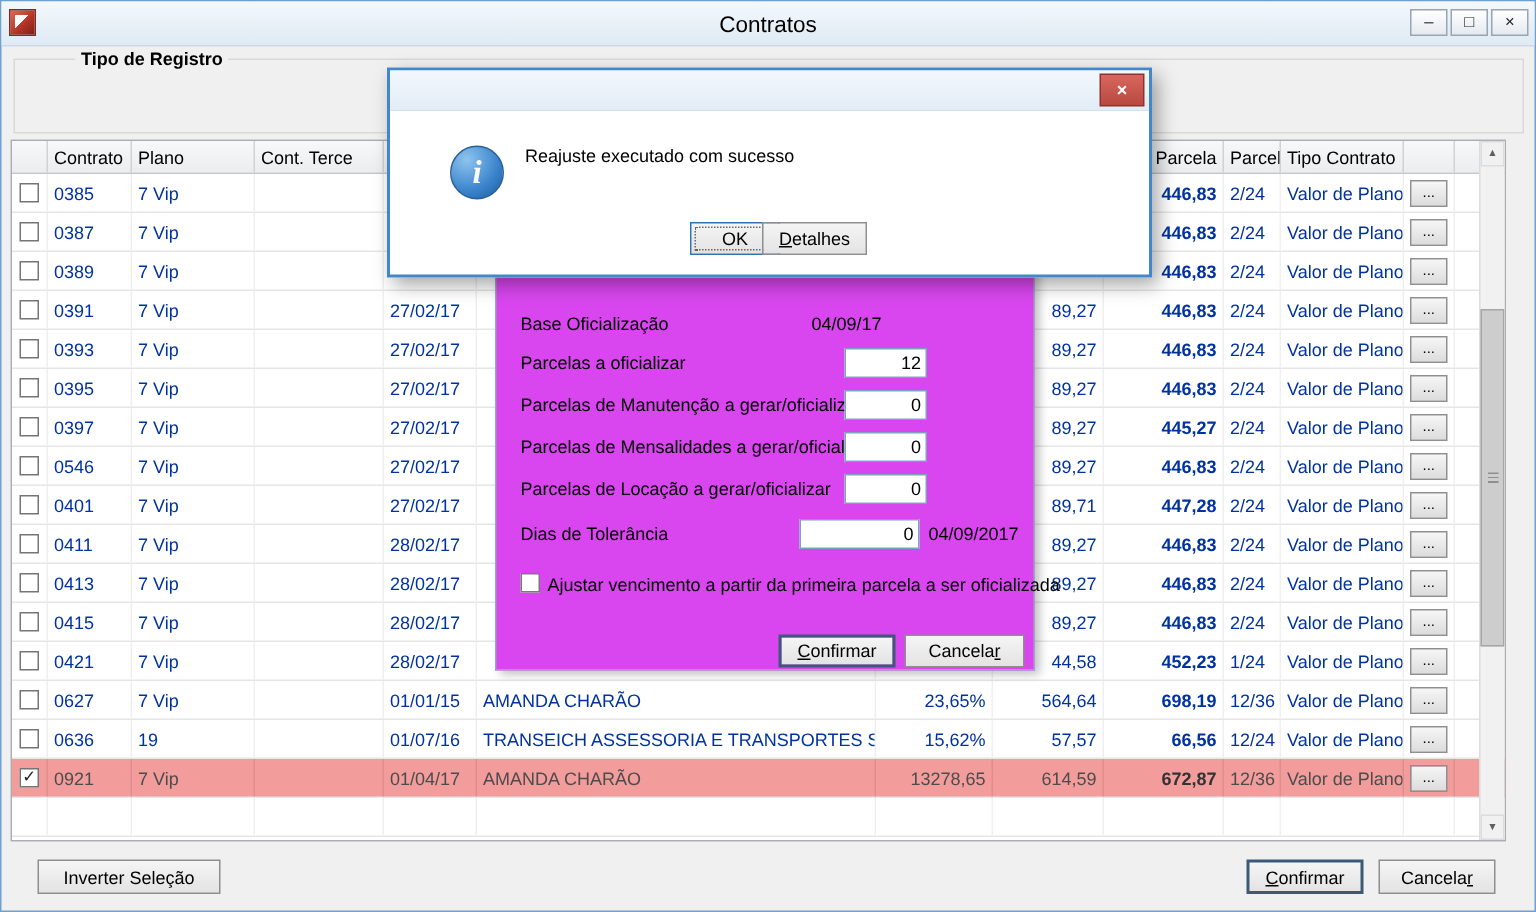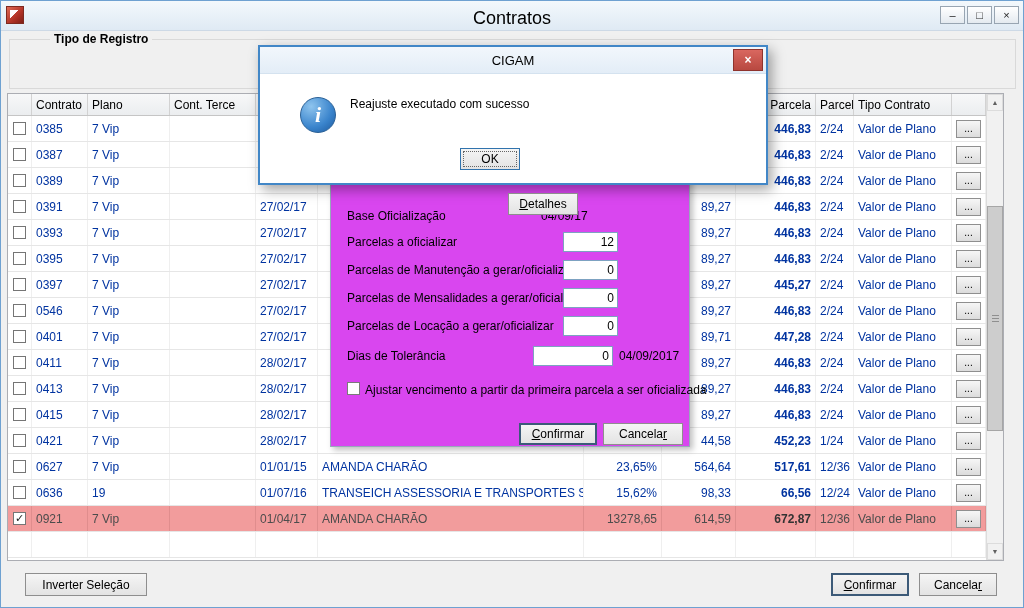--- a/index.html
+++ b/index.html
@@ -6,21 +6,21 @@
   html,body { width:1024px; height:608px; }
   body {
     font-family:"Liberation Sans", sans-serif;
     font-size:12px; color:#000;
     background:#f0f0f0; position:relative; overflow:hidden;
   }
   
   .window { position:absolute; inset:0; border:1px solid #6ea1d1; background:#f0f0f0; }
   .titlebar { position:absolute; top:0; left:0; width:100%; height:30px;
     background:linear-gradient(#f3f8fc,#dfeaf4); border-bottom:1px solid #cdd9e6; }
-  .titlebar .title { position:absolute; left:0; width:100%; text-align:center; top:7px; font-size:18px; }
+  .titlebar .title { position:absolute; left:0; width:100%; text-align:center; top:7px; font-size:15px; }
   .app-icon { position:absolute; left:5px; top:5px; width:18px; height:18px;
     background:linear-gradient(135deg,#e06a55 0%,#b03226 60%,#7e1f16 100%);
     border:1px solid #7e2a20; }
   .app-icon::after{ content:""; position:absolute; left:3px; top:3px; width:10px; height:10px;
     background:linear-gradient(135deg,#ffffff 0 45%, transparent 45%); }
   .win-controls { position:absolute; right:4px; top:5px; display:flex; gap:2px; }
   .win-btn { width:25px; height:18px; border:1px solid #98a5b2;
     background:linear-gradient(#ffffff,#e4eaf0); font-size:11px; line-height:16px;
     text-align:center; color:#222; cursor:default; }
   
@@ -40,21 +40,21 @@
     background:linear-gradient(#f7f8f9,#ebedef); border-bottom:1px solid #c5c5c5; }
   .hcell { display:flex; align-items:center; padding:0 4px; border-right:1px solid #d2d2d2;
     white-space:nowrap; overflow:hidden; flex:none; }
   .grow { display:flex; height:26px; border-bottom:1px solid #e6e6e6; background:#fff; }
   .cell { display:flex; align-items:center; padding:0 4px; border-right:1px solid #efefef;
     white-space:nowrap; overflow:hidden; flex:none; color:#0033a0; }
   .c0{width:24px; justify-content:center;} .c1{width:56px;} .c2{width:82px;} .c3{width:86px;}
   .c4{width:62px;} .c5{width:266px;}
   .c6{width:78px; justify-content:flex-end;} .c7{width:74px; justify-content:flex-end;}
   .c8{width:80px; justify-content:flex-end; font-weight:bold;}
-  .c9{width:38px;} .c10{width:98px;} .c11{width:34px; justify-content:center;}
+  .c9{width:38px;} .c10{width:82px;} .c11{width:34px; justify-content:center;}
   .cb { width:13px; height:13px; border:1px solid #757575; background:#fff;
     font-size:11px; line-height:11px; text-align:center; color:#222; }
   .dots { width:26px; height:18px; background:linear-gradient(#f6f6f6,#dcdcdc);
     border:1px solid #8f8f8f; font-size:10px; line-height:8px; text-align:center; cursor:default; }
   .grow.selected { background:#f29c9c; }
   .grow.selected .cell { color:#4c4c4c; border-right-color:#e08d8d; }
   .grow.selected .c8 { color:#333; }
   
   .vscroll { position:absolute; top:0; right:0; bottom:0; width:17px;
     background:#f1f1f1; border-left:1px solid #dcdcdc; }
@@ -370,38 +370,38 @@
     <span class="cell c0">
             <span class="cb"></span>
           </span>
     <span class="cell c1">0627</span>
     <span class="cell c2">7 Vip</span>
     <span class="cell c3"></span>
     <span class="cell c4">01/01/15</span>
     <span class="cell c5">AMANDA CHARÃO</span>
     <span class="cell c6">23,65%</span>
     <span class="cell c7">564,64</span>
-    <span class="cell c8">517,61</span>
+    <span class="cell c8">698,19</span>
     <span class="cell c9">12/36</span>
     <span class="cell c10">Valor de Plano</span>
     <span class="cell c11">
             <button class="dots">...</button>
           </span>
   </div>
         <div class="grow">
     <span class="cell c0">
             <span class="cb"></span>
           </span>
     <span class="cell c1">0636</span>
     <span class="cell c2">19</span>
     <span class="cell c3"></span>
     <span class="cell c4">01/07/16</span>
     <span class="cell c5">TRANSEICH ASSESSORIA E TRANSPORTES S,</span>
     <span class="cell c6">15,62%</span>
-    <span class="cell c7">98,33</span>
+    <span class="cell c7">57,57</span>
     <span class="cell c8">66,56</span>
     <span class="cell c9">12/24</span>
     <span class="cell c10">Valor de Plano</span>
     <span class="cell c11">
             <button class="dots">...</button>
           </span>
   </div>
         <div class="grow selected">
     <span class="cell c0">
             <span class="cb">✓</span>
@@ -473,20 +473,19 @@
 
   <span class="chk" style="top:211px;"></span>
   <span class="fld-label" style="left:34px; top:212px;">Ajustar vencimento a partir da primeira parcela a ser oficializada</span>
 
   <button class="btn dlg-btn default" style="left:188px; top:252px; width:78px; height:22px; position:absolute;"><span></span><span class="key">C</span><span>onfirmar</span></button>
   <button class="btn dlg-btn" style="left:272px; top:252px; width:80px; height:22px; position:absolute;"><span>Cancela</span><span class="key">r</span><span></span></button>
 </div>
 
 <div class="msg-dialog">
   <div class="msg-titlebar">
-    <span class="msg-title">CIGAM</span>
     <span class="msg-close"><span>×</span></span>
   </div>
   <span class="info-icon">i</span>
   <span class="msg-text">Reajuste executado com sucesso</span>
   <button class="btn focused" style="left:180px; top:101px; width:60px; height:22px;">OK</button>
-  <button class="btn" style="left:248px; top:101px; width:70px; height:22px;margin-top:45px;"><span></span><span class="key">D</span><span>etalhes</span></button>
+  <button class="btn" style="left:248px; top:101px; width:70px; height:22px;"><span></span><span class="key">D</span><span>etalhes</span></button>
 </div>
 
 </body></html>

